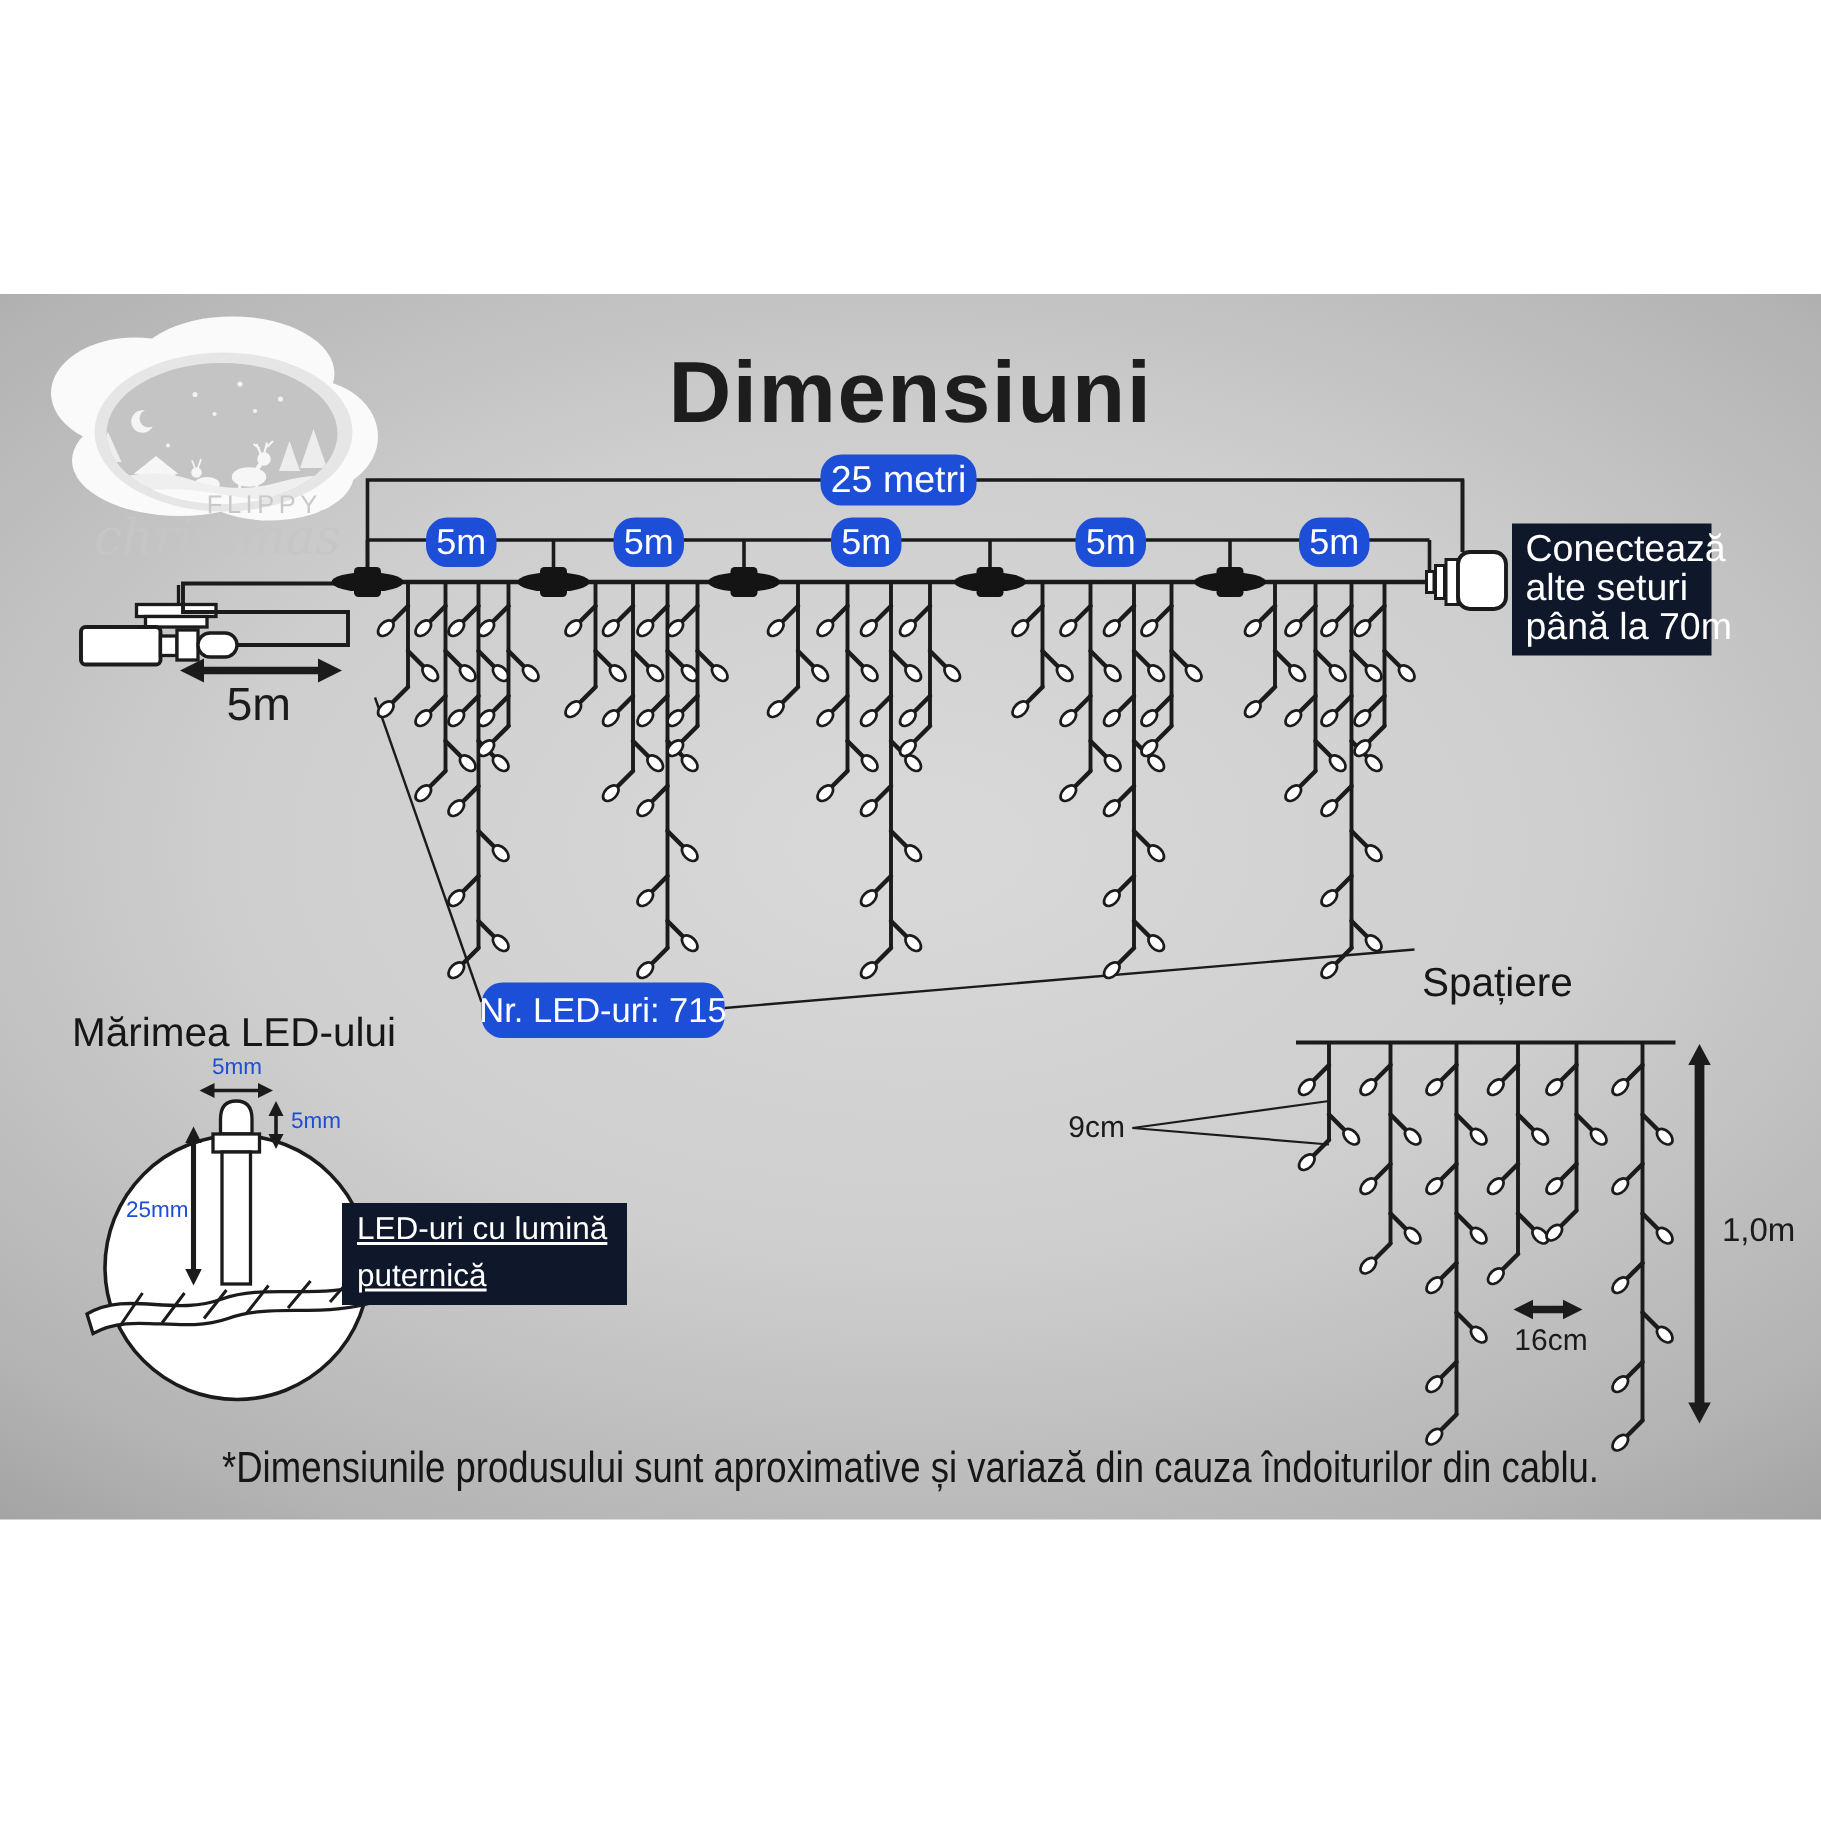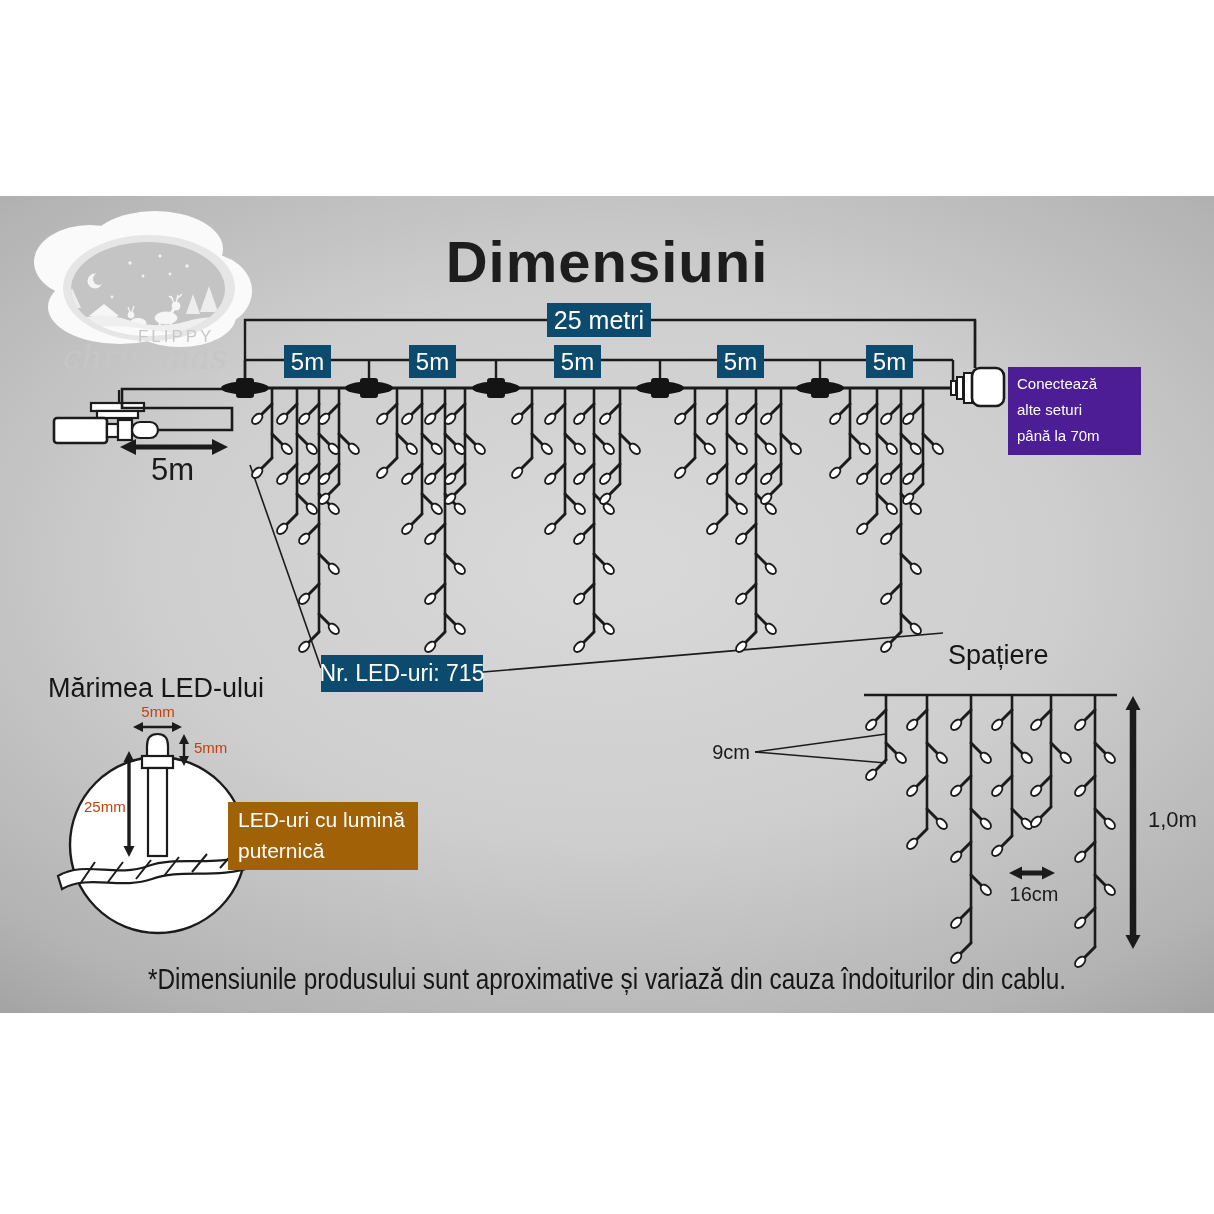--- a/index.html
+++ b/index.html
@@ -2,32 +2,32 @@
 <html><head>
 <meta charset="utf-8">
 <style>
   html,body{margin:0;padding:0;background:#fff;}
   .stage{position:relative;width:1214px;height:1214px;background:#fff;overflow:hidden;
          font-family:"Liberation Sans",sans-serif;color:#1b1b1b;}
   .panel{position:absolute;left:0;top:196px;width:1214px;height:817px;
          background:radial-gradient(ellipse 95% 85% at 50% 45%, #d9d9d9 0%, #cecece 40%, #b3b3b3 72%, #8d8d8d 100%);}
   svg.art{position:absolute;left:0;top:0;width:1214px;height:1214px;z-index:1;pointer-events:none;}
   .ov{position:absolute;z-index:2;white-space:nowrap;}
-  .blackbox{background:#0c4a6e;color:#fff;display:flex;align-items:center;justify-content:center;}
+  .blackbox{background:#1d4ed8;color:#fff;display:flex;align-items:center;justify-content:center;border-radius:14px;}
   .title{left:0;right:0;top:228px;text-align:center;font-size:58px;font-weight:700;letter-spacing:1px;color:#1d1d1d;}
   .b25{left:547px;top:303px;width:104px;height:34px;font-size:25px;}
   .seg{width:47px;height:33px;top:345px;font-size:24px;}
-  .connect{left:1008px;top:349px;width:124px;height:84px;background:#4c1d95;color:#fff;
-           font-size:15px;line-height:26px;padding:4px 0 0 9px;box-sizing:content-box;margin-top:18px;}
+  .connect{left:1008px;top:349px;width:124px;height:84px;background:#0f172a;color:#fff;
+           font-size:25px;line-height:26px;padding:4px 0 0 9px;box-sizing:content-box;}
   .nrled{left:321px;top:655px;width:162px;height:37px;font-size:23px;}
   .h-marimea{left:48px;top:673px;font-size:27px;color:#161616;}
   .h-spatiere{left:948px;top:640px;font-size:27px;color:#161616;}
-  .mm{font-size:15px;color:#c2410c;}
-  .lednote{left:228px;top:802px;width:180px;height:66px;background:#a16207;color:#fff;
-           font-size:21px;line-height:31px;padding:2px 0 0 10px;}
+  .mm{font-size:15px;color:#1d4ed8;}
+  .lednote{left:228px;top:802px;width:180px;height:66px;background:#0f172a;color:#fff;
+           font-size:21px;line-height:31px;padding:2px 0 0 10px;text-decoration:underline;}
   .cm9{left:700px;top:741px;width:50px;text-align:right;font-size:20px;}
   .cm16{left:1002px;top:883px;width:64px;text-align:center;font-size:20px;}
   .m07{left:1148px;top:807px;font-size:22px;}
   .lead5m{left:120px;top:452px;width:105px;text-align:center;font-size:31px;}
   .disclaimer{left:0;right:0;top:963px;text-align:center;font-size:29px;color:#161616;
               transform:scaleX(0.84);transform-origin:center;}
   .flippy{left:60px;top:327px;width:160px;text-align:right;font-size:17px;letter-spacing:3px;color:#c9c9c9;}
   .xmas{left:50px;top:338px;width:190px;text-align:center;font-size:33px;font-style:italic;
         font-family:"DejaVu Serif",serif;color:#c6c6c6;}
 </style>

